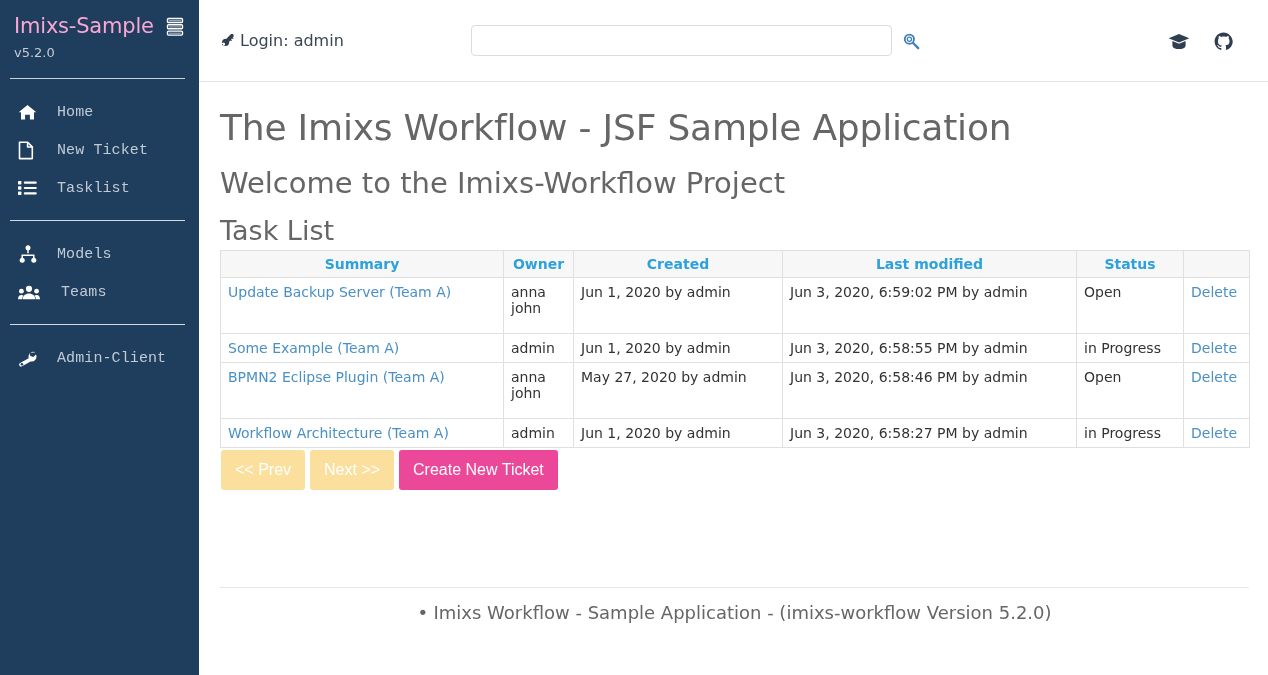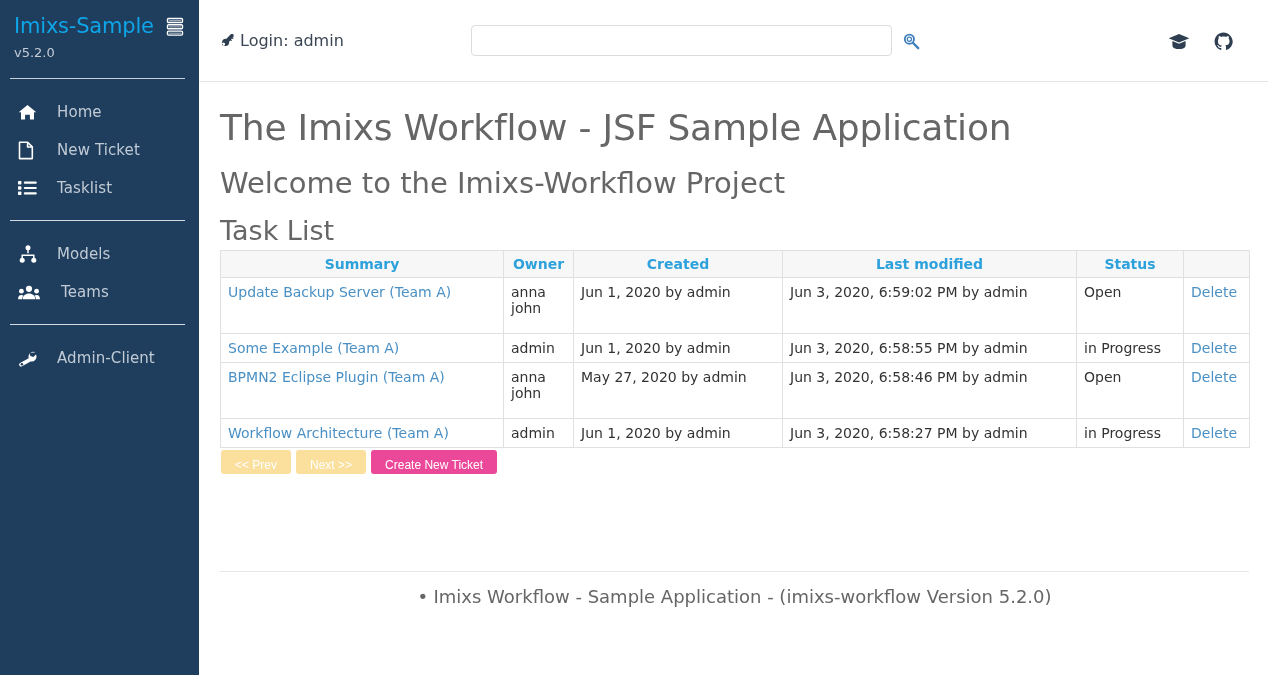--- a/index.html
+++ b/index.html
@@ -20,21 +20,21 @@
     flex: 0 0 199px;
     position: relative;
   }
   .brand-row {
     display: flex;
     align-items: flex-start;
     padding: 12px 14px 0 14px;
     justify-content: space-between;
   }
   .brand-title {
-    color: #0ea5e9;
+    color: #f9a8d4;
     font-size: 21px;
     font-weight: 400;
     letter-spacing: -0.2px;
     line-height: 28px;
   }
   .brand-icon { padding-top: 4px; }
   .brand-version {
     color: #c4ccd6;
     font-size: 13px;
     padding: 2px 0 0 14px;
@@ -46,20 +46,21 @@
     margin: 16px 14px 0 10px;
   }
   .nav-group { padding-top: 14px; }
   .nav-item {
     display: flex;
     align-items: center;
     height: 38px;
     padding-left: 18px;
     cursor: pointer;
     text-decoration: none;
+    font-family: Liberation Mono, monospace;
   }
   .nav-icon {
     width: 30px;
     flex: 0 0 30px;
     display: flex;
     align-items: center;
     color: #ffffff;
   }
   .nav-label {
     color: #c1cbd6;
@@ -202,23 +203,23 @@
   .btn-row {
     margin-top: 2px;
     display: flex;
     gap: 5px;
     padding-left: 1px;
   }
   .btn {
     border: none;
     border-radius: 3px;
     font-family: "Liberation Sans", sans-serif;
-    font-size: 12px;
+    font-size: 16px;
     color: #ffffff;
-    height: 24px;
+    height: 40px;
     padding: 0 14px;
     cursor: pointer;
     line-height: 30px;
   }
   .btn-disabled { background: #fbdf9c; cursor: default; }
   .btn-primary  { background: #ec4899; }
 
   hr.footer-rule {
     border: none;
     border-top: 1px solid #e6e6e6;

